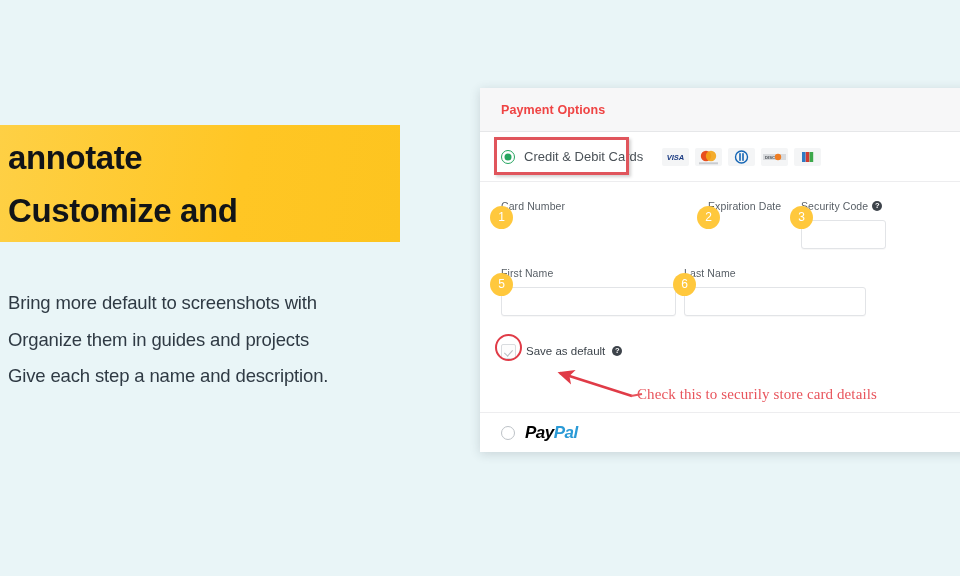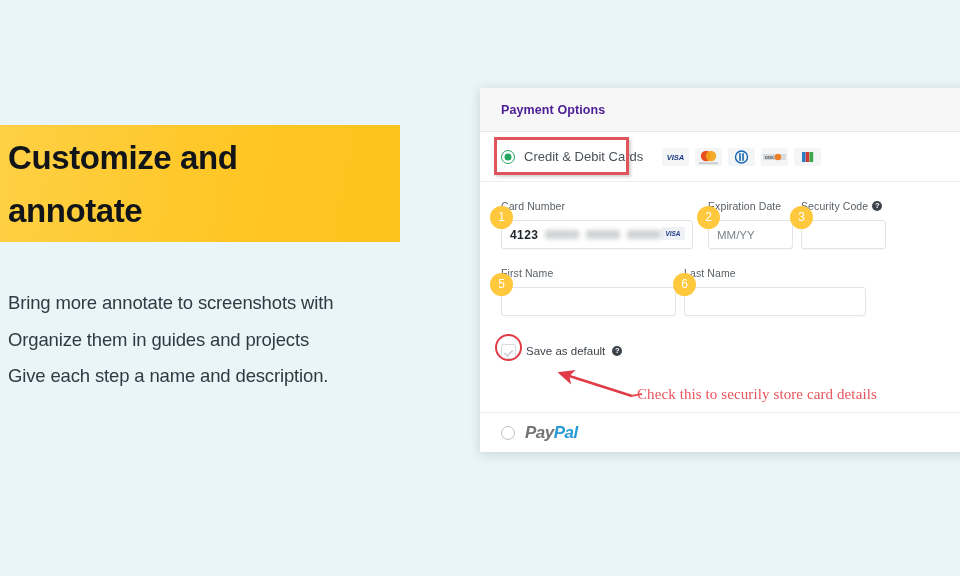--- a/index.html
+++ b/index.html
@@ -73,21 +73,21 @@
     background: #f7f7f8;
     border-bottom: 1px solid #e6e7e9;
     display: flex;
     align-items: center;
     padding-left: 21px;
     box-sizing: border-box;
   }
   #panel-header .title {
     font-size: 12.5px;
     font-weight: 700;
-    color: #4c1d95;
+    color: #ef4444;
     letter-spacing: 0.1px;
   }
 
   
   #card-option-row {
     height: 50px;
     border-bottom: 1px solid #ededef;
     display: flex;
     align-items: center;
     padding-left: 21px;
@@ -308,21 +308,21 @@
     padding-left: 21px;
     box-sizing: border-box;
   }
   #paypal-logo {
     margin-left: 10px;
     font-size: 17px;
     font-weight: 700;
     font-style: italic;
     letter-spacing: -0.5px;
   }
-  .pp-pay { color: #737373; }
+  .pp-pay { color: #000000; }
   .pp-pal { color: #2a9ad6; }
 
   
   #annotation-layer {
     position: absolute;
     left: 0; top: 0;
     width: 960px; height: 576px;
     pointer-events: none;
     z-index: 9;
   }
@@ -336,26 +336,26 @@
     white-space: nowrap;
     letter-spacing: 0.1px;
   }
 </style>
 </head>
 <body>
 
 <div id="promo">
 
   <div id="headline-box">
+    <div class="headline-line">annotate</div>
     <div class="headline-line">Customize and</div>
-    <div class="headline-line">annotate</div>
   </div>
 
   <div id="promo-body">
-    <div class="promo-line">Bring more annotate to screenshots with</div>
+    <div class="promo-line">Bring more default to screenshots with</div>
     <div class="promo-line">Organize them in guides and projects</div>
     <div class="promo-line">Give each step a name and description.</div>
   </div>
 
 </div>
 
 <div id="panel">
 
   <div id="panel-header">
     <span class="title">Payment Options</span>
@@ -403,44 +403,25 @@
 
     <div id="option-highlight"></div>
   </div>
 
   <div id="form-body">
 
     <div class="field-row">
 
       <div class="field" id="field-card-number">
         <div class="field-label">Card Number</div>
-        <div class="input-box" id="card-number-input">
-          <span id="card-number-left">
-            <span id="card-digits">4123</span>
-            <span id="blur-wrap">
-              <span class="blur-group"></span>
-              <span class="blur-group"></span>
-              <span class="blur-group"></span>
-            </span>
-          </span>
-          <span>
-            <svg width="24" height="13" viewBox="0 0 24 13">
-              <rect x="0" y="0" width="24" height="13" rx="2" fill="#eef1f5"></rect>
-              <text x="12" y="9.3" font-family="Liberation Sans, sans-serif" font-size="6.4" font-weight="bold" font-style="italic" fill="#1a3a82" text-anchor="middle">VISA</text>
-            </svg>
-          </span>
-        </div>
         <div class="step-badge" style="left:-11px; top:6px;">1</div>
       </div>
 
       <div class="field" id="field-exp">
         <div class="field-label">Expiration Date</div>
-        <div class="input-box">
-          <span>MM/YY</span>
-        </div>
         <div class="step-badge" style="left:-11px; top:6px;">2</div>
       </div>
 
       <div class="field" id="field-sec">
         <div class="field-label">
           <span>Security Code</span>
           <span class="help-icon">?</span>
         </div>
         <div class="input-box">
           <span></span>

